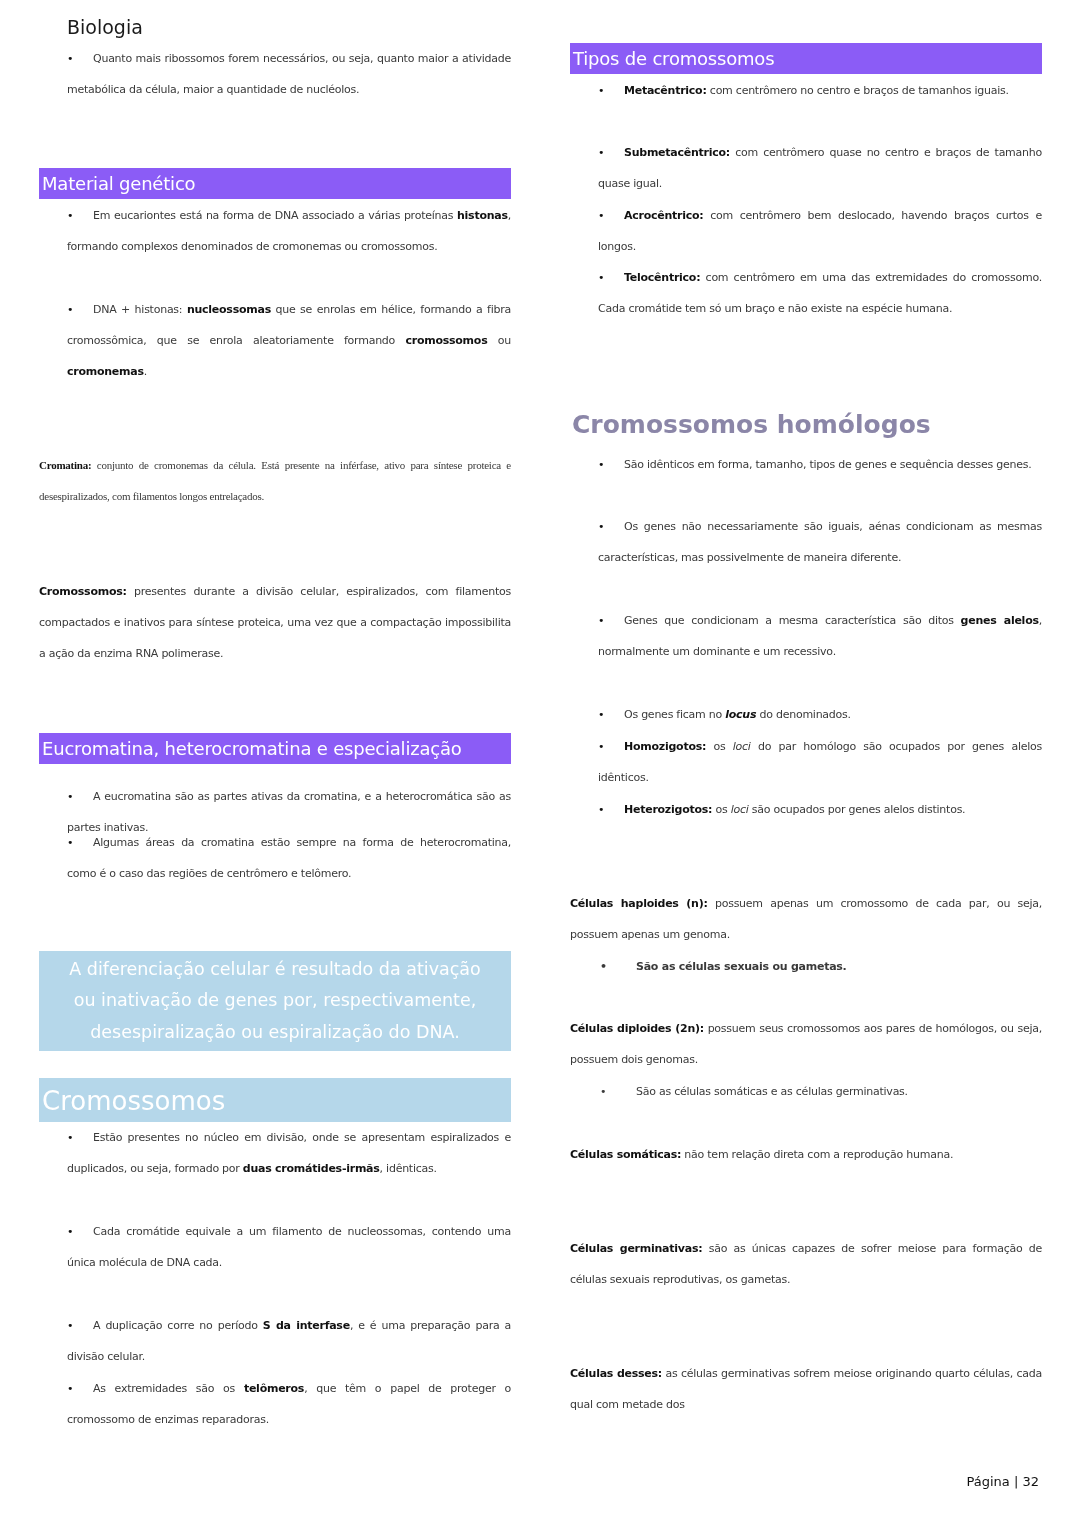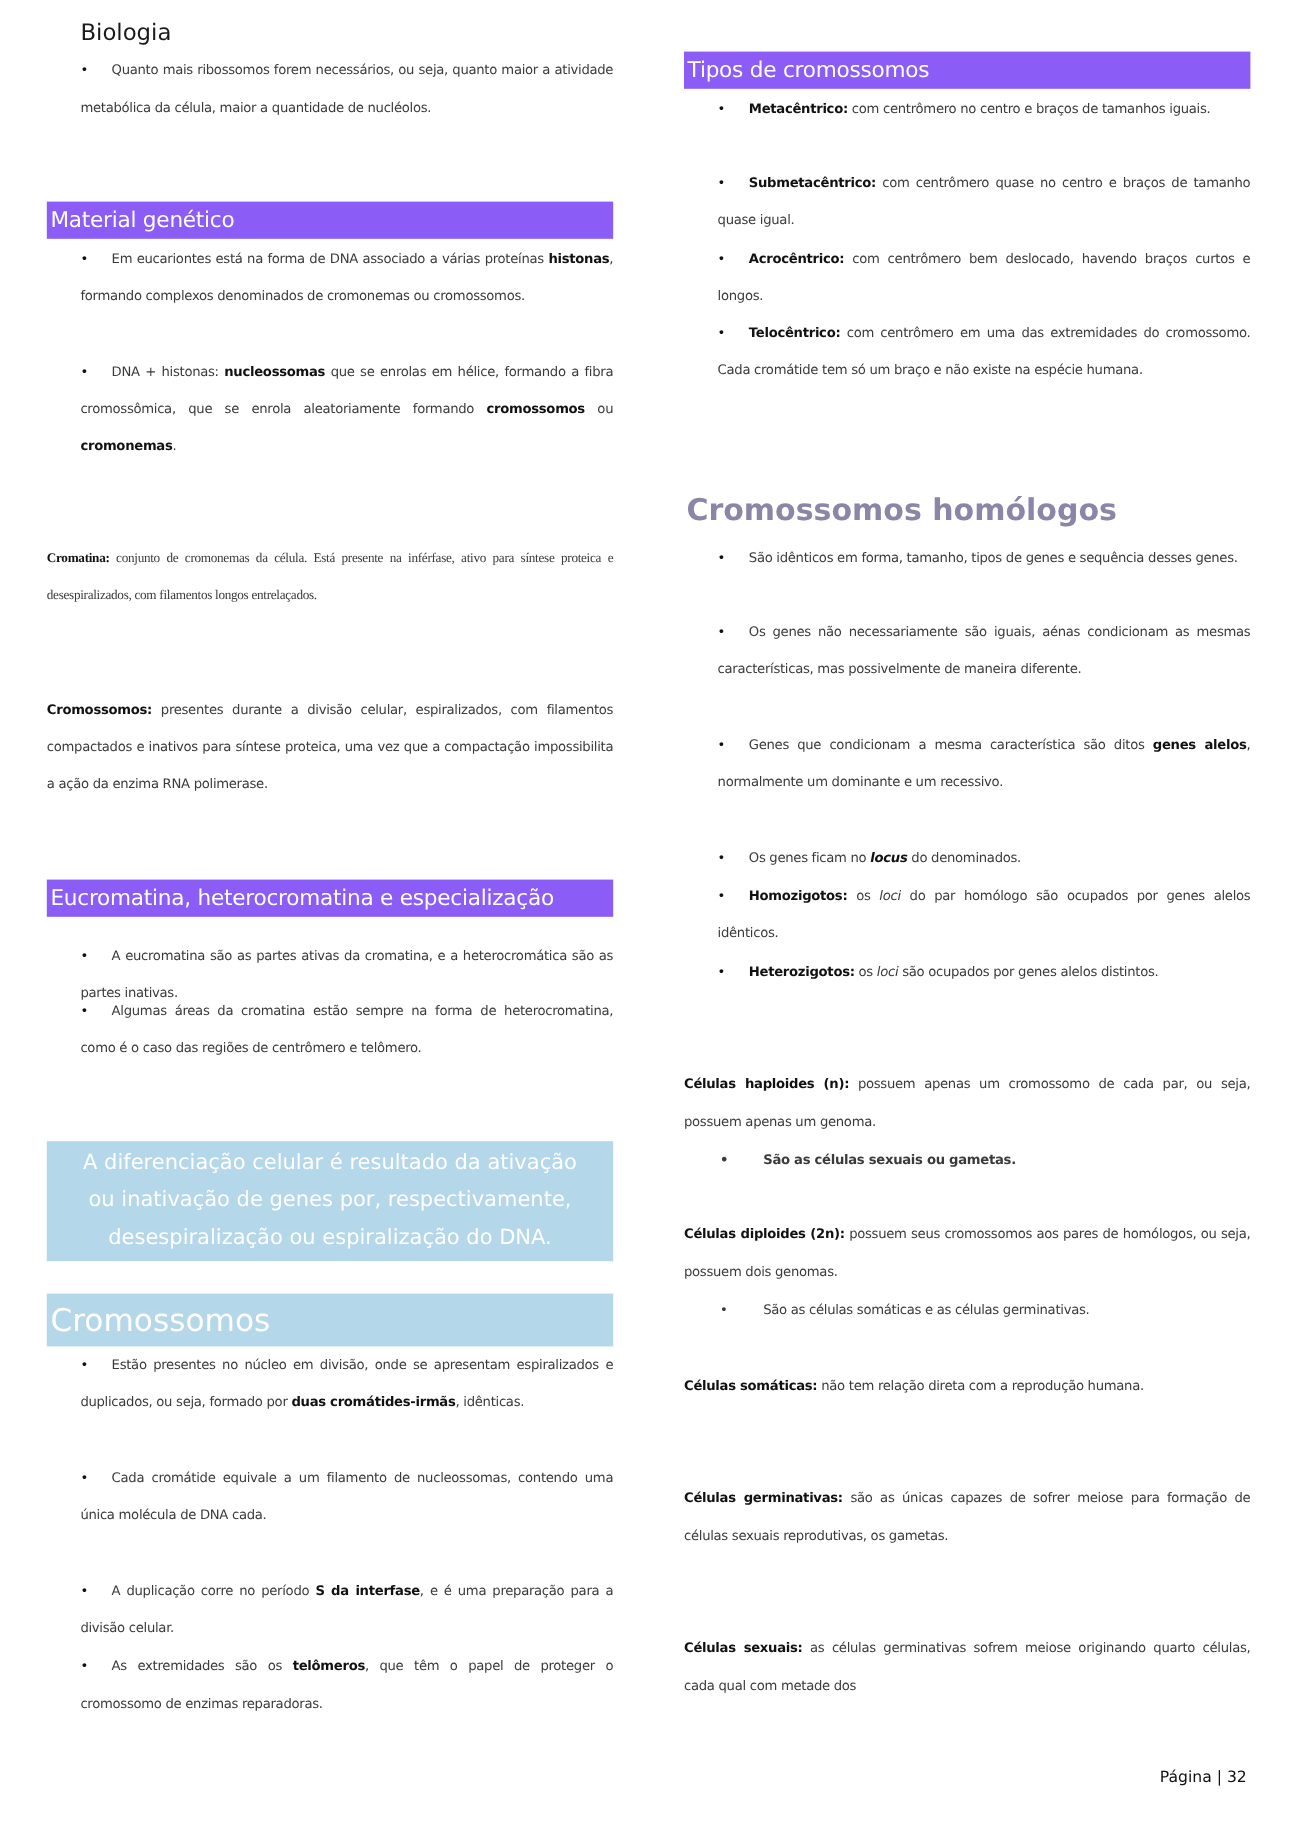--- a/index.html
+++ b/index.html
@@ -73,17 +73,17 @@
     <p class="p abs" style="top:888px;"><b>Células haploides (n):</b><span> possuem apenas um cromossomo de cada par, ou seja, possuem apenas um genoma.</span></p>
     <p class="p abs" style="top:951px; padding-left:30px;font-weight:bold;"><span class="dot" style="display:inline-block;width:36px;">•</span><span>São as células sexuais ou gametas.</span></p>
 
     <p class="p abs" style="top:1013px;"><b>Células diploides (2n):</b><span> possuem seus cromossomos aos pares de homólogos, ou seja, possuem dois genomas.</span></p>
     <p class="p abs" style="top:1076px; padding-left:30px;"><span class="dot" style="display:inline-block;width:36px;">•</span><span>São as células somáticas e as células germinativas.</span></p>
 
     <p class="p abs" style="top:1139px;"><b>Células somáticas:</b><span> não tem relação direta com a reprodução humana.</span></p>
 
     <p class="p abs" style="top:1233px;"><b>Células germinativas:</b><span> são as únicas capazes de sofrer meiose para formação de células sexuais reprodutivas, os gametas.</span></p>
 
-    <p class="p abs" style="top:1358px;"><b>Células sexuais:</b><span> as células germinativas sofrem meiose originando quarto células, cada qual com metade dos</span></p>
+    <p class="p abs" style="top:1358px;"><b>Células desses:</b><span> as células germinativas sofrem meiose originando quarto células, cada qual com metade dos</span></p>
   </div>
 
   <div class="footer">Página | 32</div>
 </div>
 
 </body></html>

